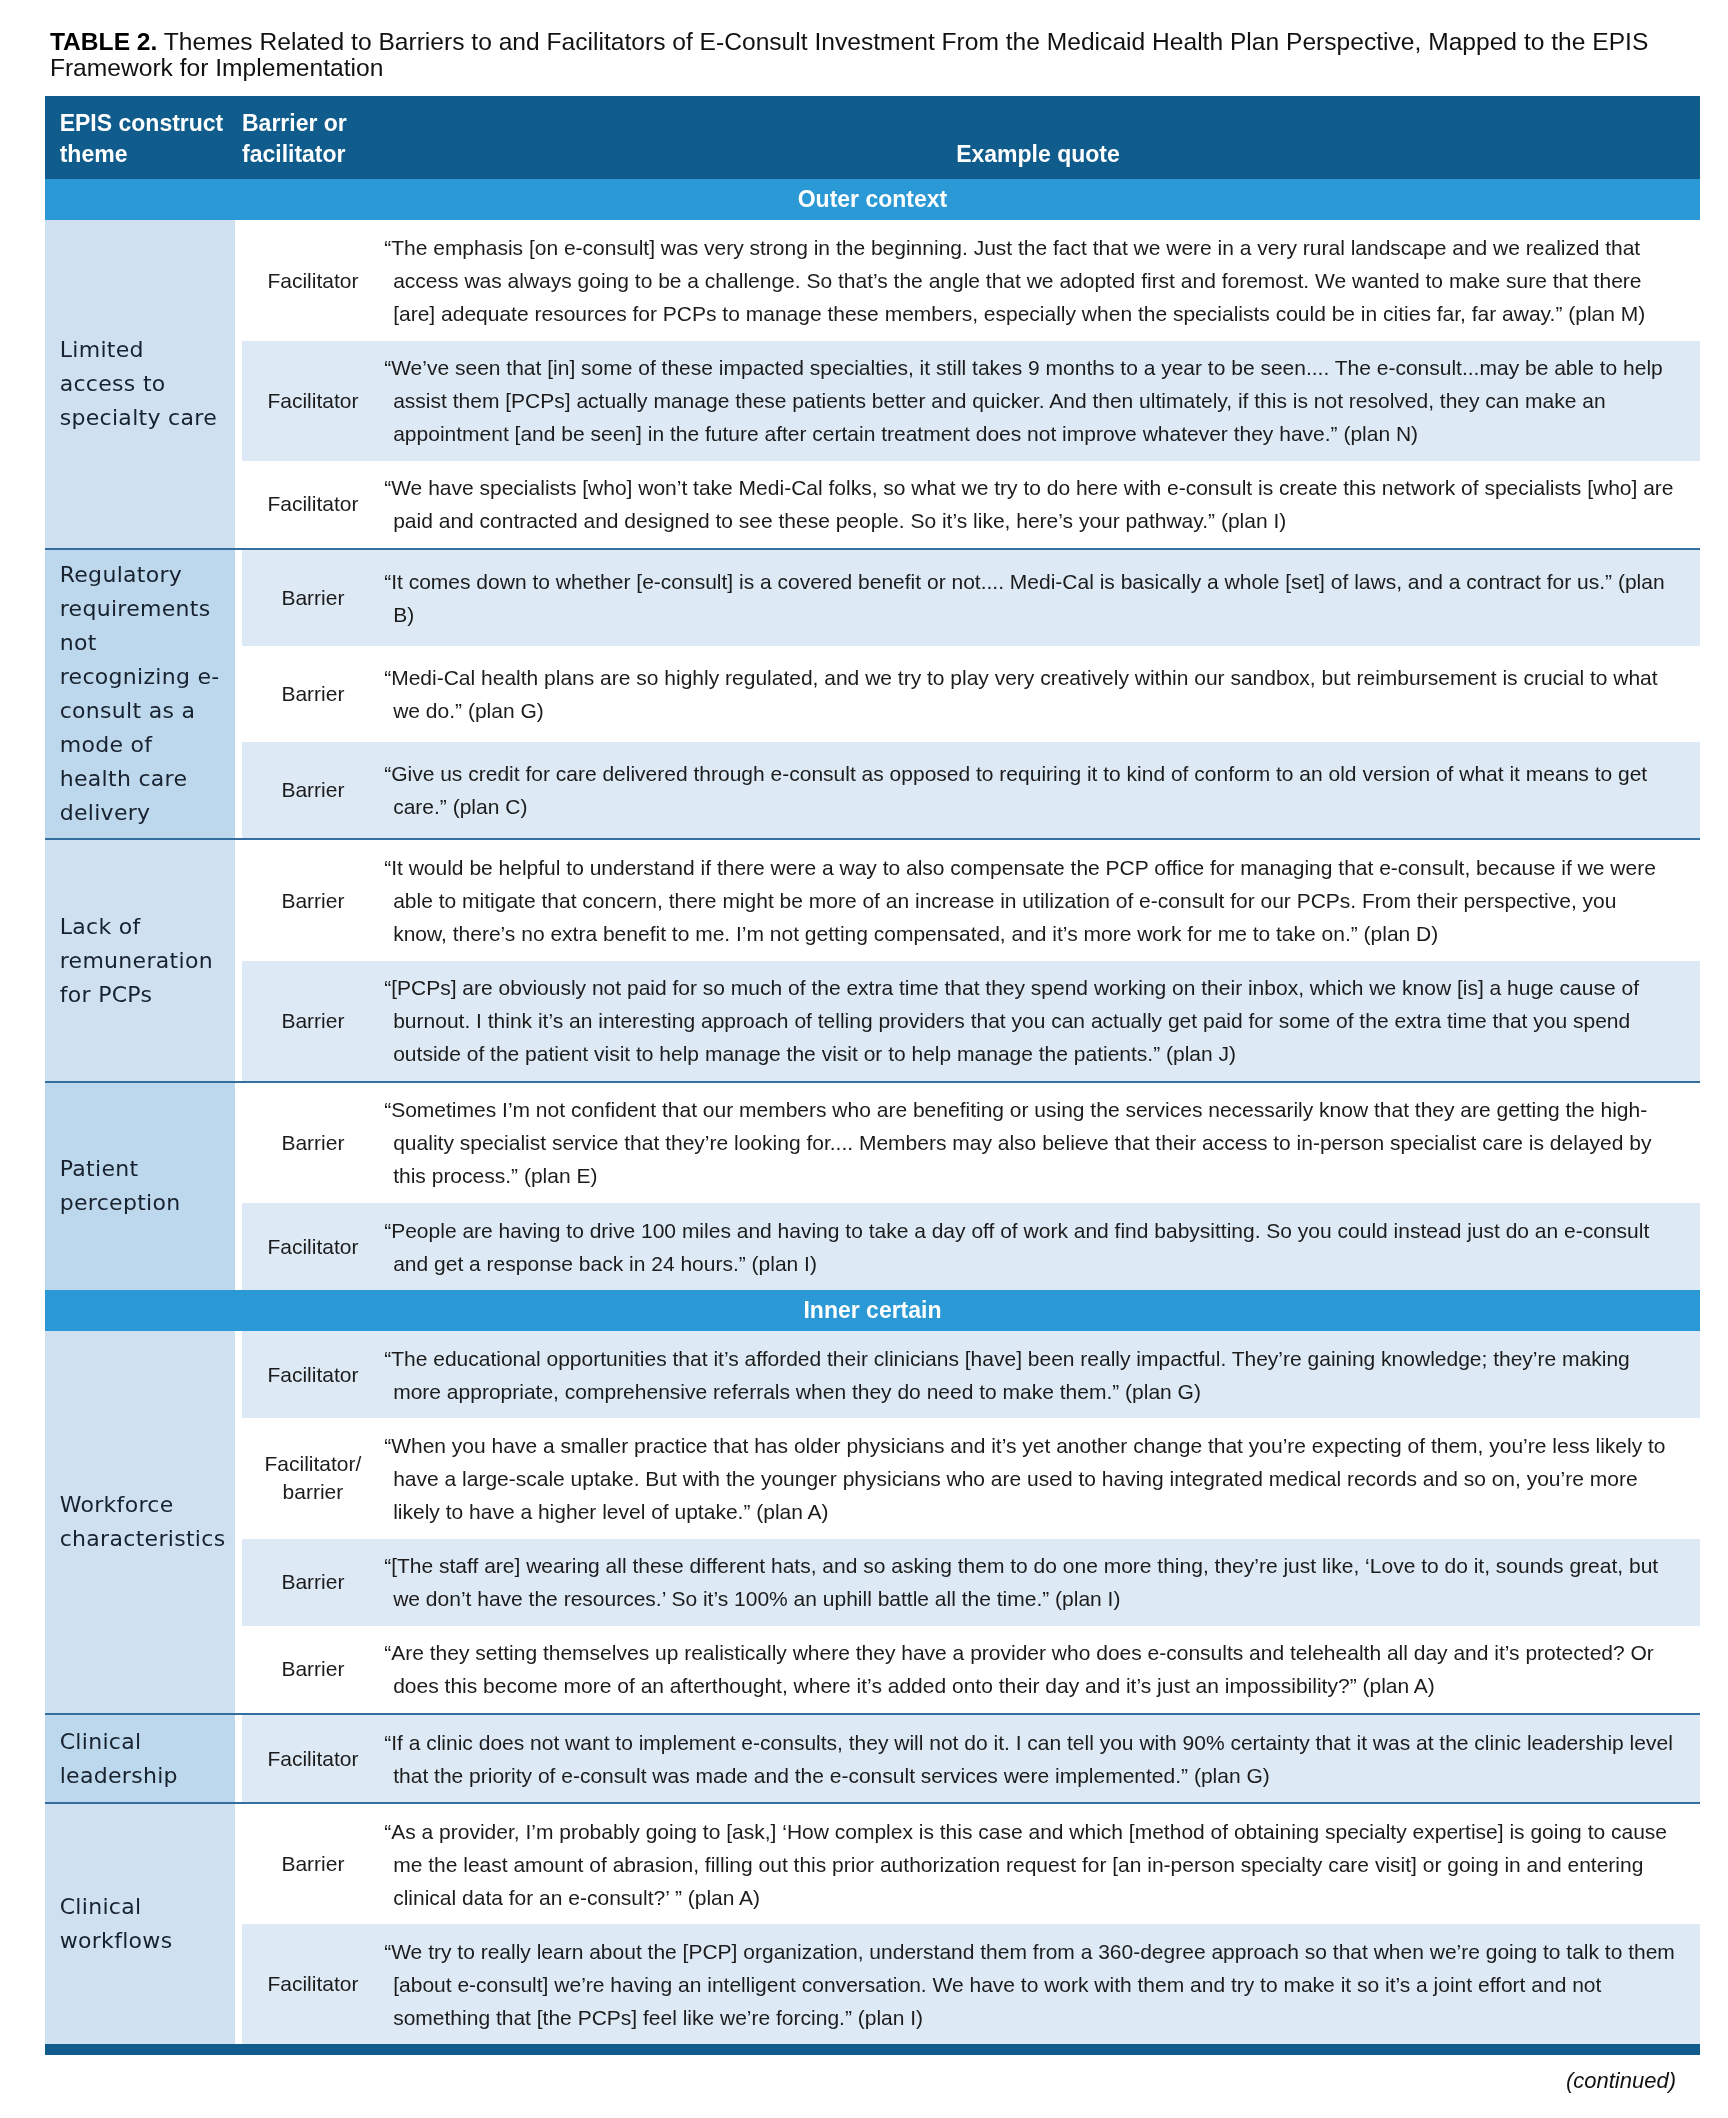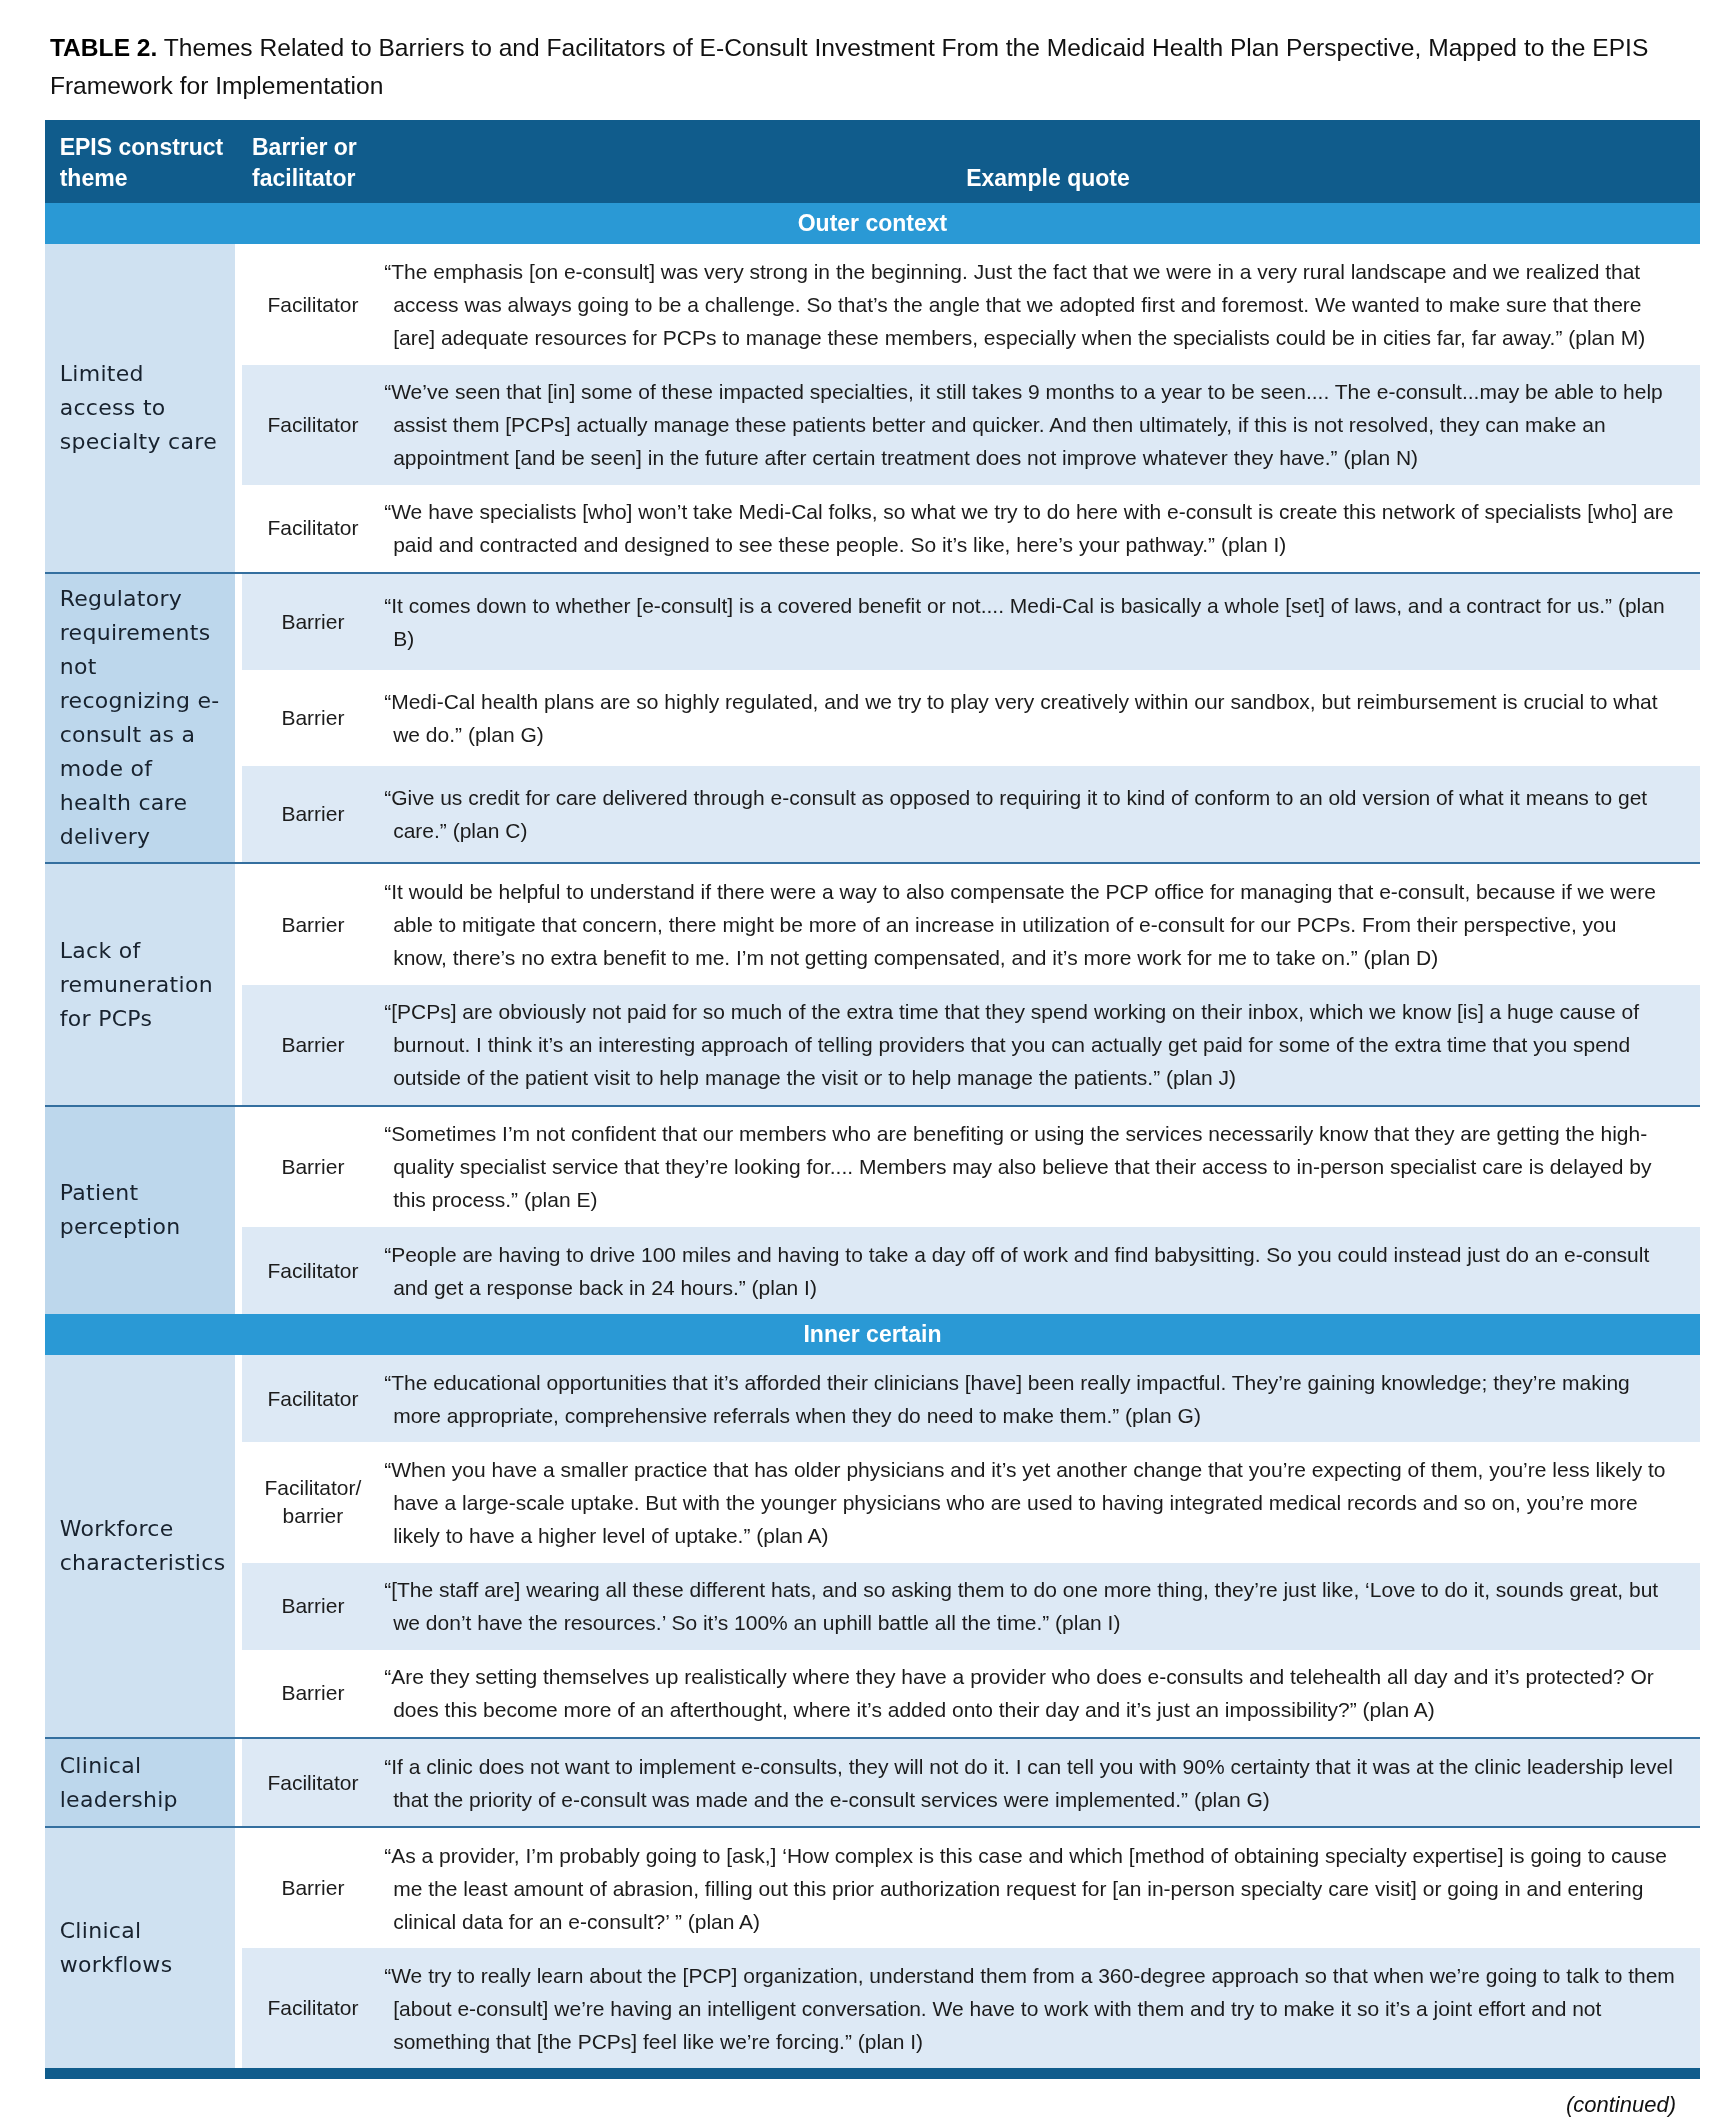--- a/index.html
+++ b/index.html
@@ -20,40 +20,39 @@
     color:var(--text,#1c1c1c);
     box-sizing:border-box;
   }
   .page{
     padding:24.6px 29px 16.4px 45px;
     box-sizing:border-box;
   }
   
   .caption{
     font-size:24.6px;
-    line-height:38px;
+    line-height:26px;
     color:#111111;
     margin:4.9px 0 14.7px 4.9px;
     max-width:1645px;
   }
   .caption .cap-label{font-weight:bold;color:#000;}
   
   .tbl{width:1655px;}
   .thead{
     display:grid;
     grid-template-columns:197px 141px 1fr;
     background:var(--header-bar,#105c8c);
     color:#ffffff;
     font-weight:bold;
     font-size:23px;
     line-height:31px;
     align-items:end;
     padding:11.5px 0 9.8px 0;
     min-height:51px;
-    gap:10px;
   }
   .thead .h1{padding-left:14.7px;max-width:172px;}
   .thead .h2{max-width:123px;text-align:left;}
   .thead .h3{text-align:center;padding-right:7px;}
   .section-bar{
     background:var(--section-bar,#2a99d5);
     color:#ffffff;
     font-weight:bold;
     font-size:23px;
     height:41px;

